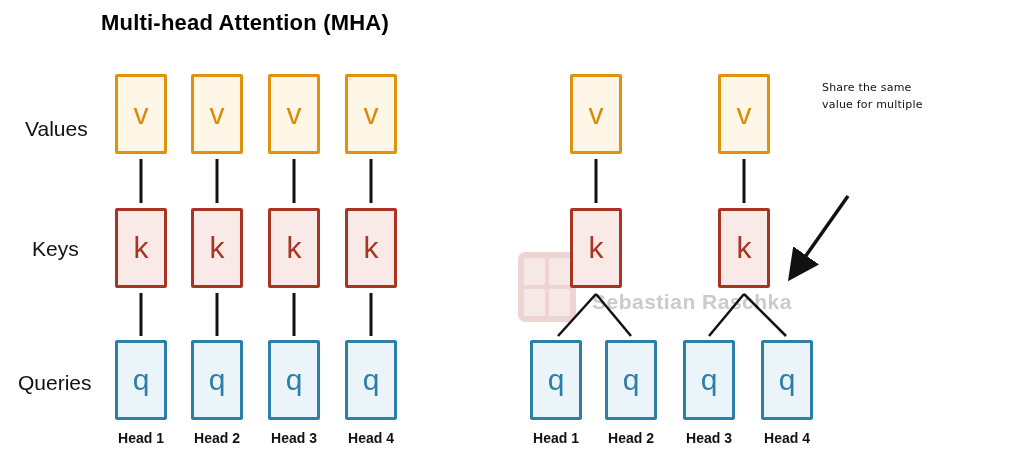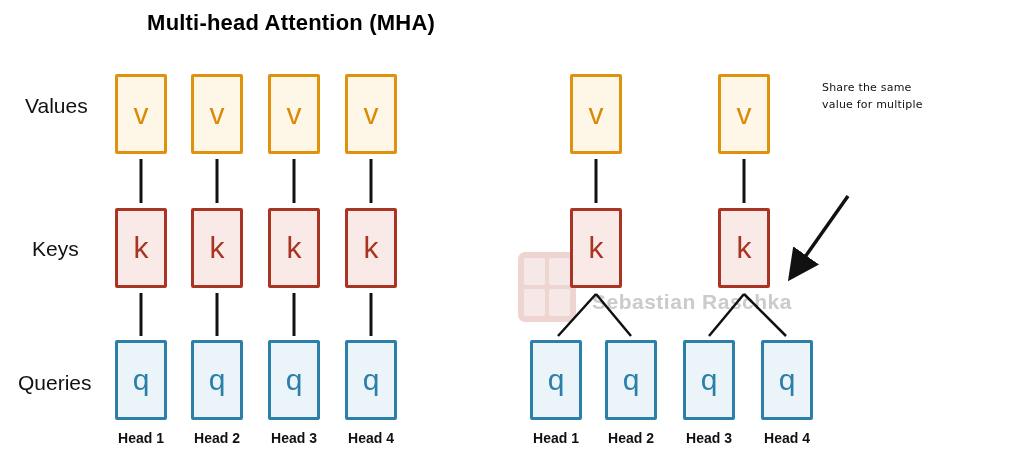--- a/index.html
+++ b/index.html
@@ -1,23 +1,23 @@
 <!DOCTYPE html>
 <html><head>
 <meta charset="utf-8">
 <style>
   html,body{margin:0;padding:0;background:#ffffff;font-family:"Liberation Sans",sans-serif;}
   .canvas{position:relative;width:1023px;height:474px;background:#ffffff;overflow:hidden;}
 
-  .title{position:absolute;top:10px;font-size:22px;font-weight:bold;color:#000;text-align:right;letter-spacing:0.2px;}
+  .title{position:absolute;top:10px;font-size:22px;font-weight:bold;color:#000;text-align:center;letter-spacing:0.2px;}
   .title-mha{left:55px;width:380px;}
   .title-gqa{left:495px;width:380px;}
 
   .row-label{position:absolute;font-size:21px;color:#111;}
-  .row-label-values{left:25px;top:94px;}
+  .row-label-values{left:25px;top:117px;}
   .row-label-keys{left:32px;top:237px;}
   .row-label-queries{left:18px;top:371px;}
 
   .box{position:absolute;box-sizing:border-box;width:52px;height:80px;border-radius:2px;
        display:flex;align-items:center;justify-content:center;font-size:30px;line-height:1;}
   .v-box{border:3px solid #E0910E;background:#FEF7E8;color:#D98B07;top:74px;}
   .k-box{border:3px solid #A93423;background:#F9EAE7;color:#A93423;top:208px;}
   .q-box{border:3px solid #2C7FA8;background:#EAF4F9;color:#2C7FA8;top:340px;}
 
   .head-label{position:absolute;top:430px;width:62px;text-align:center;font-size:14px;font-weight:bold;color:#111;}

